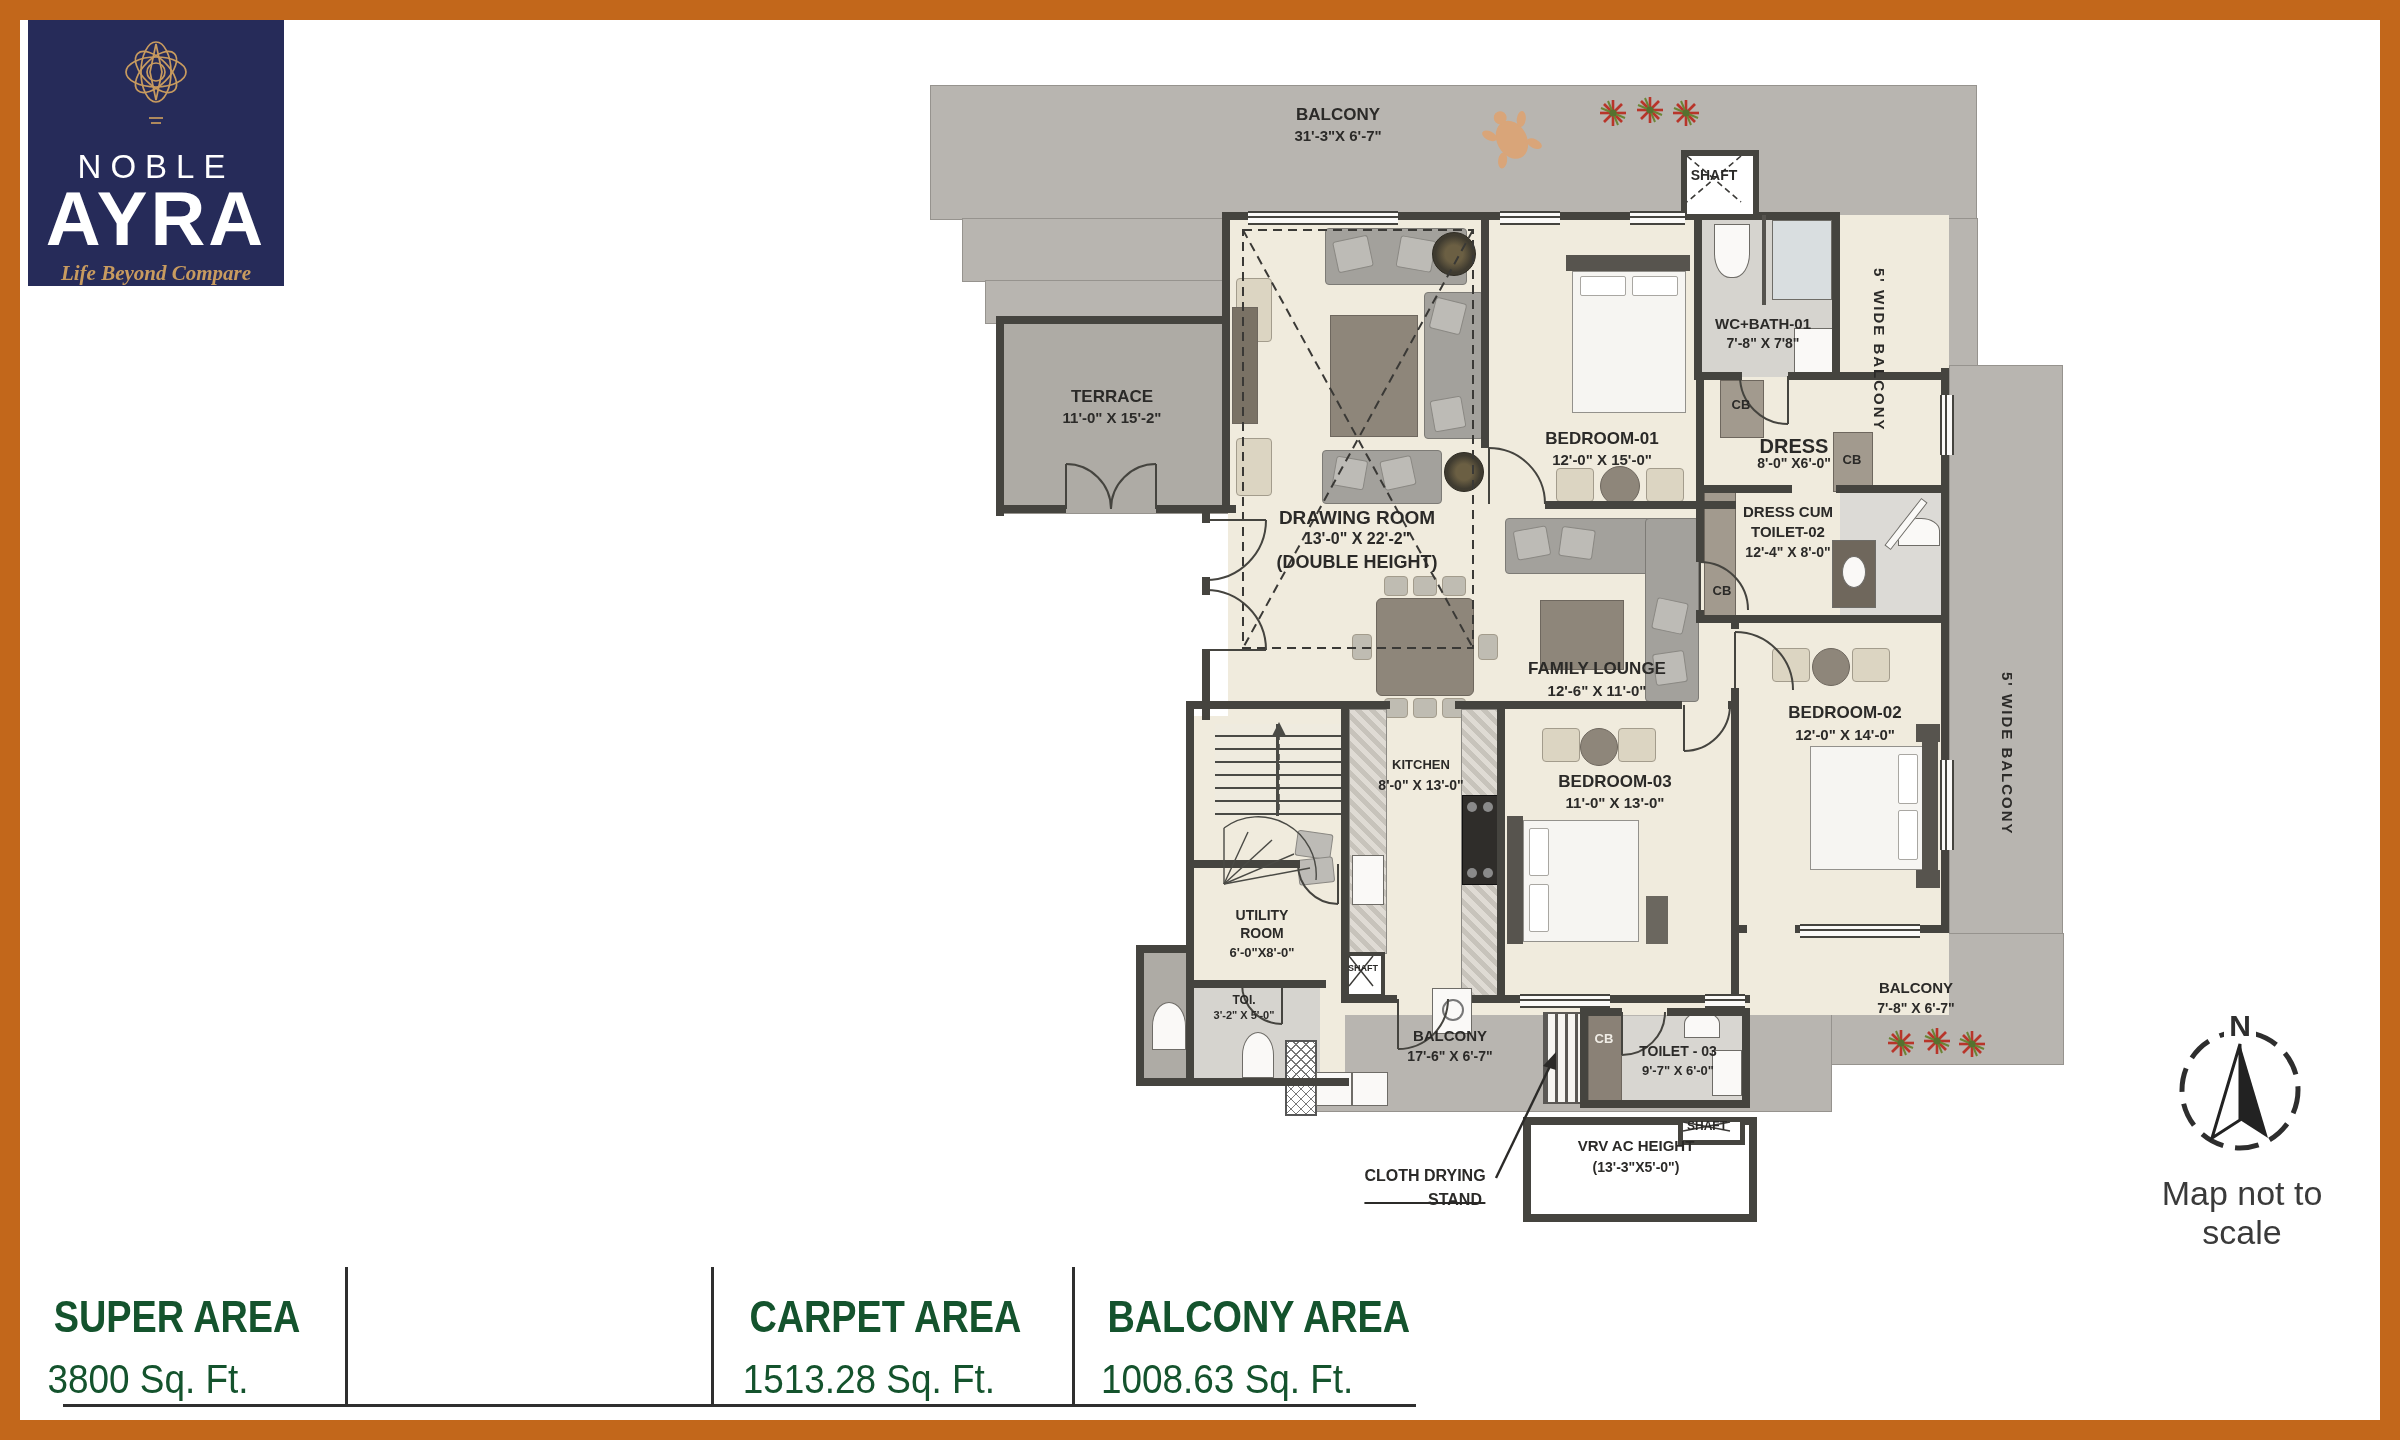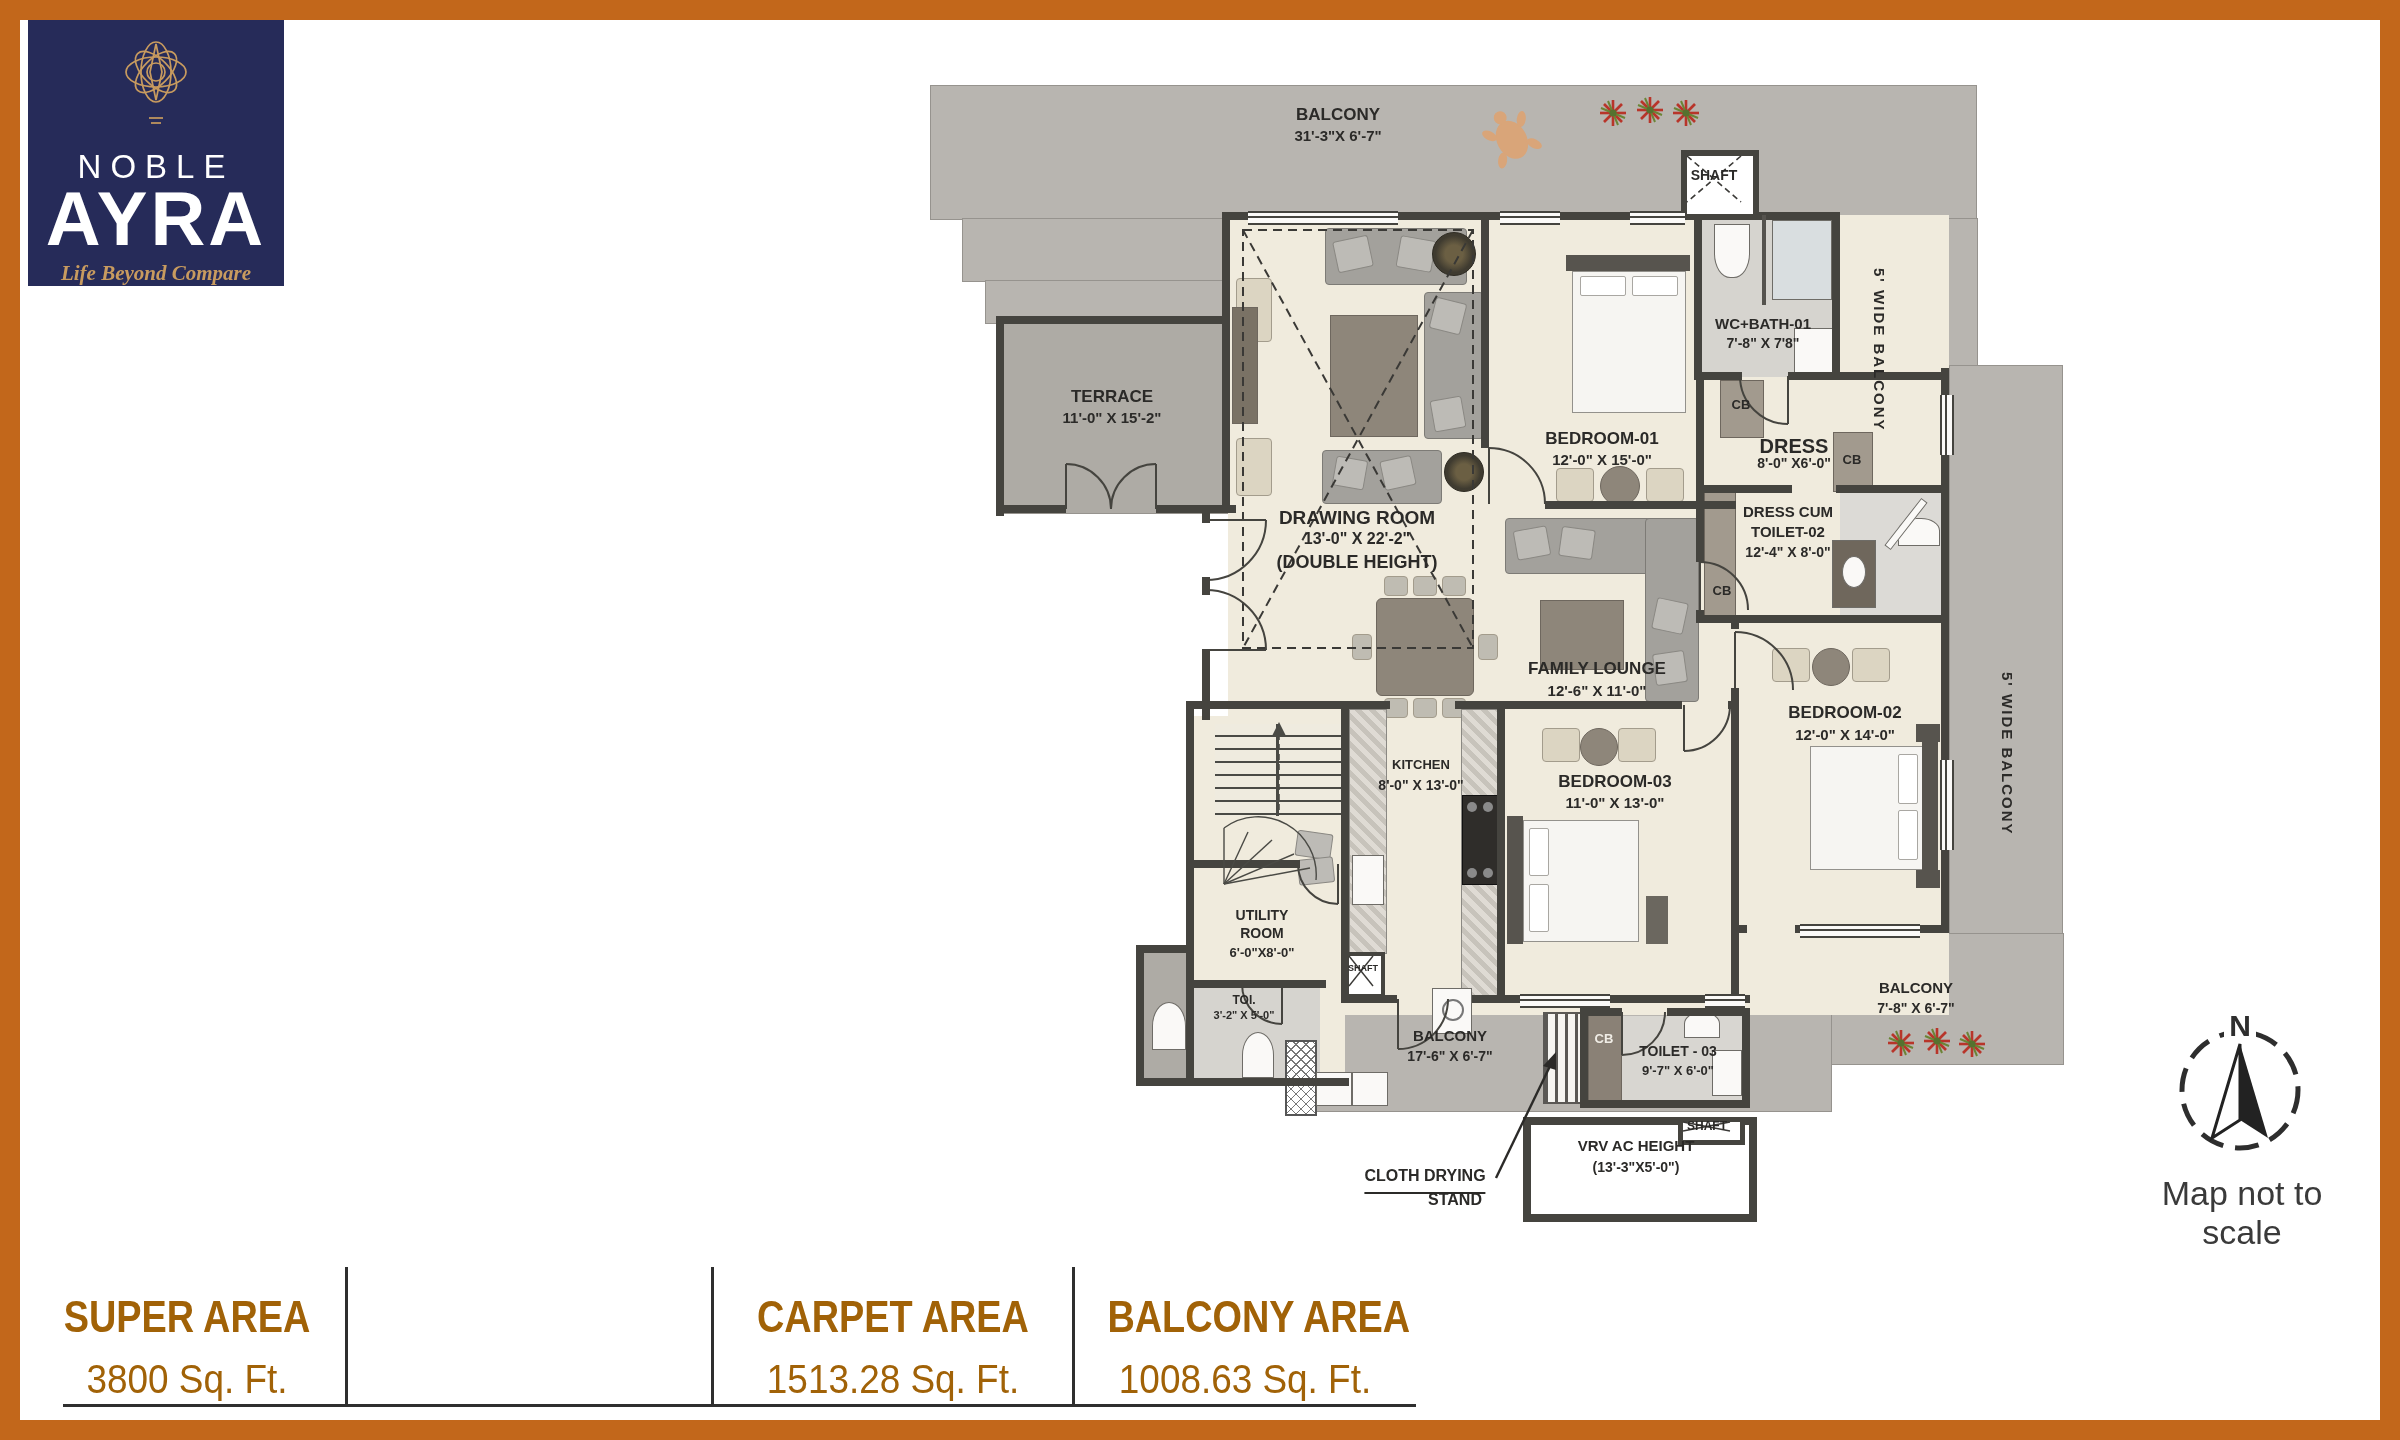--- a/index.html
+++ b/index.html
@@ -38,21 +38,21 @@
   .rlabel{position:absolute;z-index:40;transform:translateX(-50%);text-align:center;font-weight:700;
           color:#2B2A28;white-space:nowrap;line-height:1;font-family:"Liberation Sans",sans-serif;}
   .vtext{writing-mode:vertical-rl;transform:none;letter-spacing:2px;}
   .plant{position:absolute;width:34px;height:34px;z-index:30;}
   
   #logo{position:absolute;left:28px;top:14px;width:256px;height:272px;background:#262B59;z-index:55;text-align:center;}
   #logo .noble{color:#FFF;font-size:33px;letter-spacing:9px;font-weight:400;margin-top:8px;}
   #logo .ayra{color:#FFF;font-size:76px;font-weight:700;letter-spacing:3px;line-height:.88;}
   #logo .tag{color:#C89B5F;font-family:"Liberation Serif",serif;font-style:italic;font-size:21px;font-weight:700;margin-top:8px;}
   
-  .statcol{position:absolute;text-align:center;z-index:55;color:#a16207;}
+  .statcol{position:absolute;text-align:left;z-index:55;color:#14532d;}
   .statlabel{font-weight:700;font-size:44px;letter-spacing:0px;transform:scaleX(.86);transform-origin:center;white-space:nowrap;}
   .statvalue{font-weight:400;font-size:41px;margin-top:14px;transform:scaleX(.9);transform-origin:center;white-space:nowrap;}
   .statdiv{position:absolute;width:3px;background:#2F2F2F;z-index:55;}
   #statrule{position:absolute;left:63px;top:1404px;width:1353px;height:3px;background:#2F2F2F;z-index:55;}
   #caption{position:absolute;left:2122px;top:1174px;width:240px;text-align:center;font-size:34px;color:#3A3A3A;z-index:55;}
   #plansvg{position:absolute;left:0;top:0;z-index:30;}
 </style>
 </head>
 <body>
 
@@ -401,21 +401,21 @@
   <div class="rlabel" style="left:1450px;top:1028px;font-size:15px">BALCONY</div>
   <div class="rlabel" style="left:1450px;top:1049px;font-size:14px">17'-6" X 6'-7"</div>
   <div class="rlabel" style="left:1678px;top:1044px;font-size:14px">TOILET - 03</div>
   <div class="rlabel" style="left:1678px;top:1064px;font-size:13px">9'-7" X 6'-0"</div>
   <div class="rlabel" style="left:1363px;top:964px;font-size:9px">SHAFT</div>
   <div class="rlabel" style="left:1707px;top:1120px;font-size:12px">SHAFT</div>
   <div class="rlabel" style="left:1636px;top:1138px;font-size:15px">VRV AC HEIGHT</div>
   <div class="rlabel" style="left:1636px;top:1160px;font-size:14px">(13'-3"X5'-0")</div>
   <div class="rlabel" style="left:1916px;top:980px;font-size:15px">BALCONY</div>
   <div class="rlabel" style="left:1916px;top:1001px;font-size:14px">7'-8" X 6'-7"</div>
-  <div class="rlabel" style="left:1425px;top:1168px;font-size:16px;border-bottom:2px solid #2B2A28;padding-bottom:8px">CLOTH DRYING</div>
+  <div class="rlabel" style="left:1425px;top:1168px;font-size:16px;border-bottom:2px solid #2B2A28;padding-bottom:18px">CLOTH DRYING</div>
   <div class="rlabel" style="left:1455px;top:1192px;font-size:16px">STAND</div>
 
   <div class="rlabel" style="left:1741px;top:398px;font-size:13px">CB</div>
   <div class="rlabel" style="left:1852px;top:453px;font-size:13px">CB</div>
   <div class="rlabel" style="left:1722px;top:584px;font-size:13px">CB</div>
   <div class="rlabel" style="left:1604px;top:1032px;font-size:13px;color:#F0EDE6">CB</div>
 
   <svg style="position:absolute;left:2168px;top:1002px;z-index:55" width="144" height="168" viewBox="0 0 144 168">
     <circle cx="72" cy="88" r="58" fill="none" stroke="#2E2E2E" stroke-width="5" stroke-dasharray="24 12"></circle>
     <rect x="56" y="8" width="32" height="30" fill="#FFFFFF"></rect>

